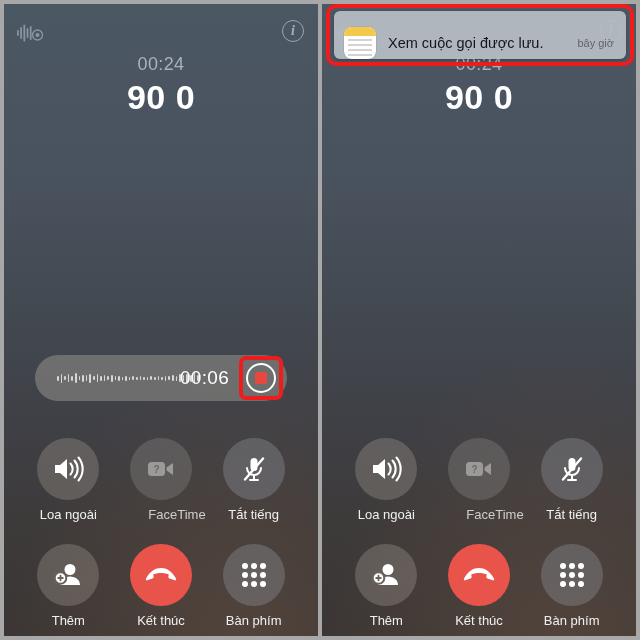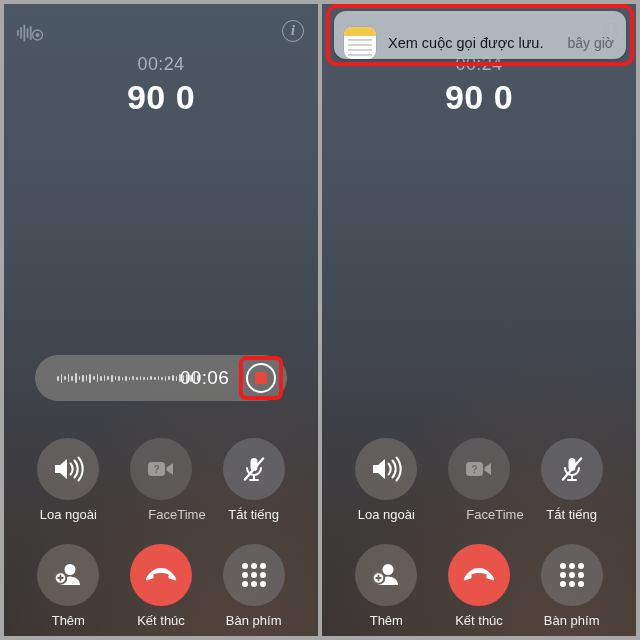--- a/index.html
+++ b/index.html
@@ -184,21 +184,21 @@
     width: 308px; height: 62px;
     border: 4px solid #ee1c1c;
     border-radius: 10px;
     z-index: 5;
   }
   .notif {
     position: absolute;
     left: 334px; top: 11px;
     width: 292px; height: 48px;
     background: rgba(182,188,196,0.94);
-    border-radius: 12px;
+    border-radius: 6px;
     display: flex;
     align-items: center;
     padding: 16px 12px 0 10px;
     z-index: 6;
     box-shadow: 0 1px 3px rgba(0,0,0,0.25);
   }
   .notes-icon {
     width: 32px; height: 32px;
     border-radius: 8px;
     background: #ffffff;
@@ -217,21 +217,21 @@
   .notif-text {
     flex: 1 1 auto;
     margin-left: 12px;
     font-size: 14.5px;
     color: #15161a;
     white-space: nowrap;
     overflow: hidden;
   }
   .notif-time {
     flex: 0 0 auto;
-    font-size: 14px;
+    font-size: 11px;
     color: #60646c;
     margin-left: 24px;
   }
 
   svg { display: block; }
 </style>
 </head>
 <body>
 
 <div id="root">

